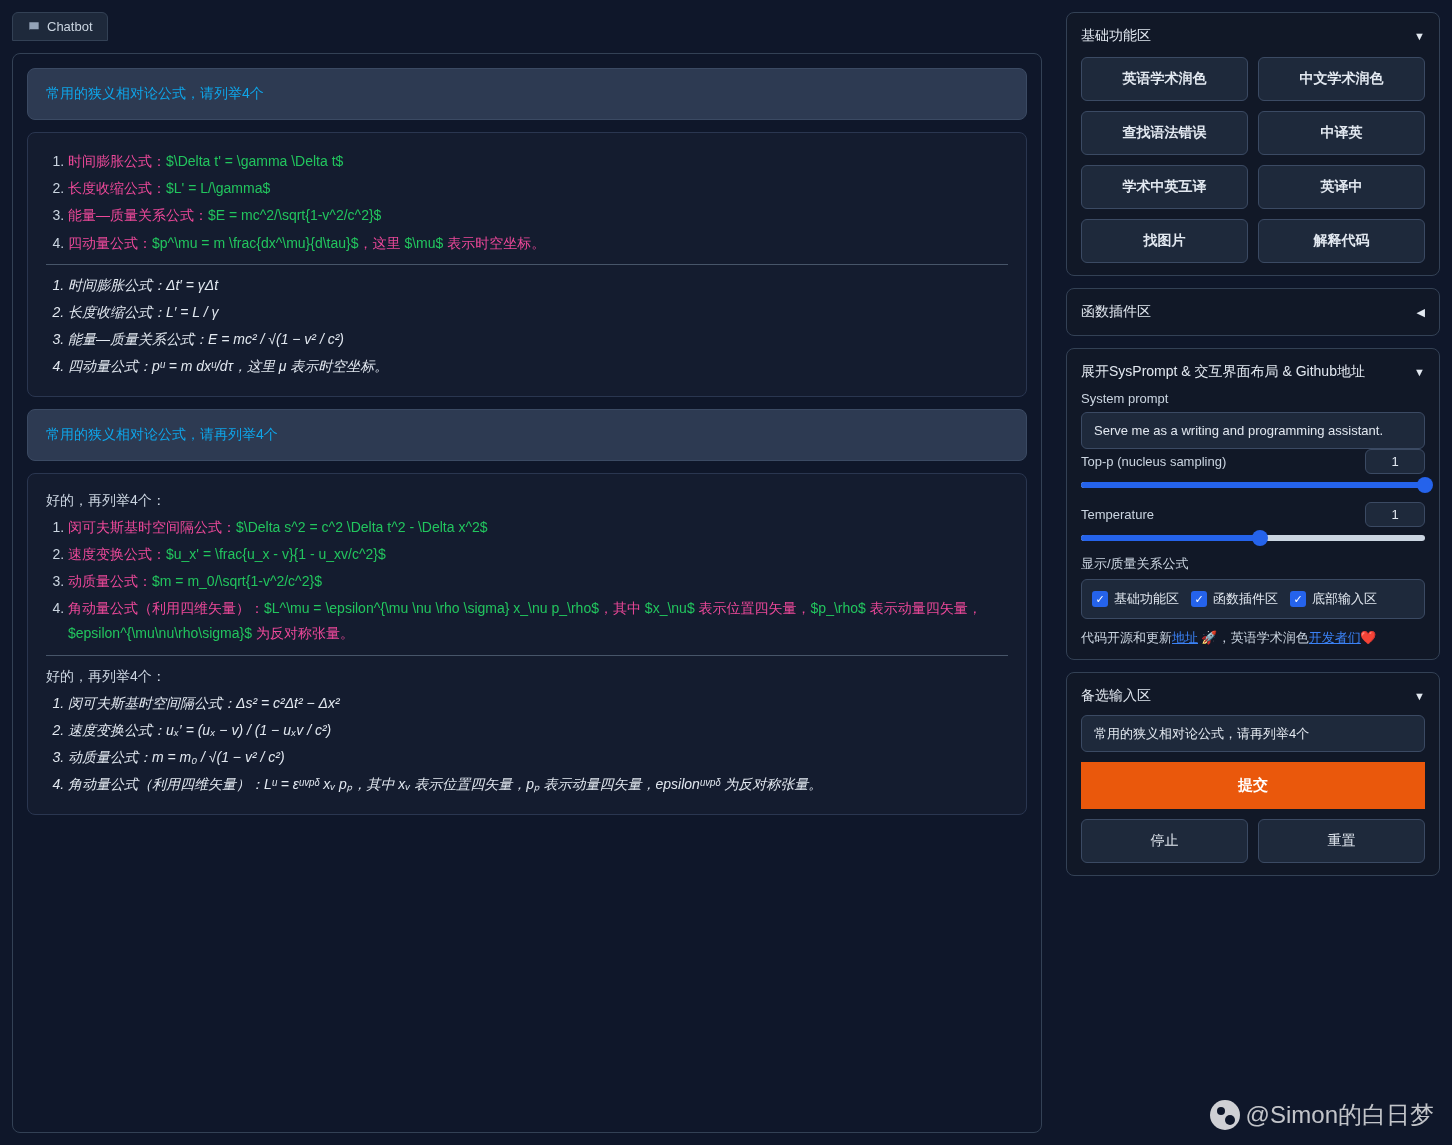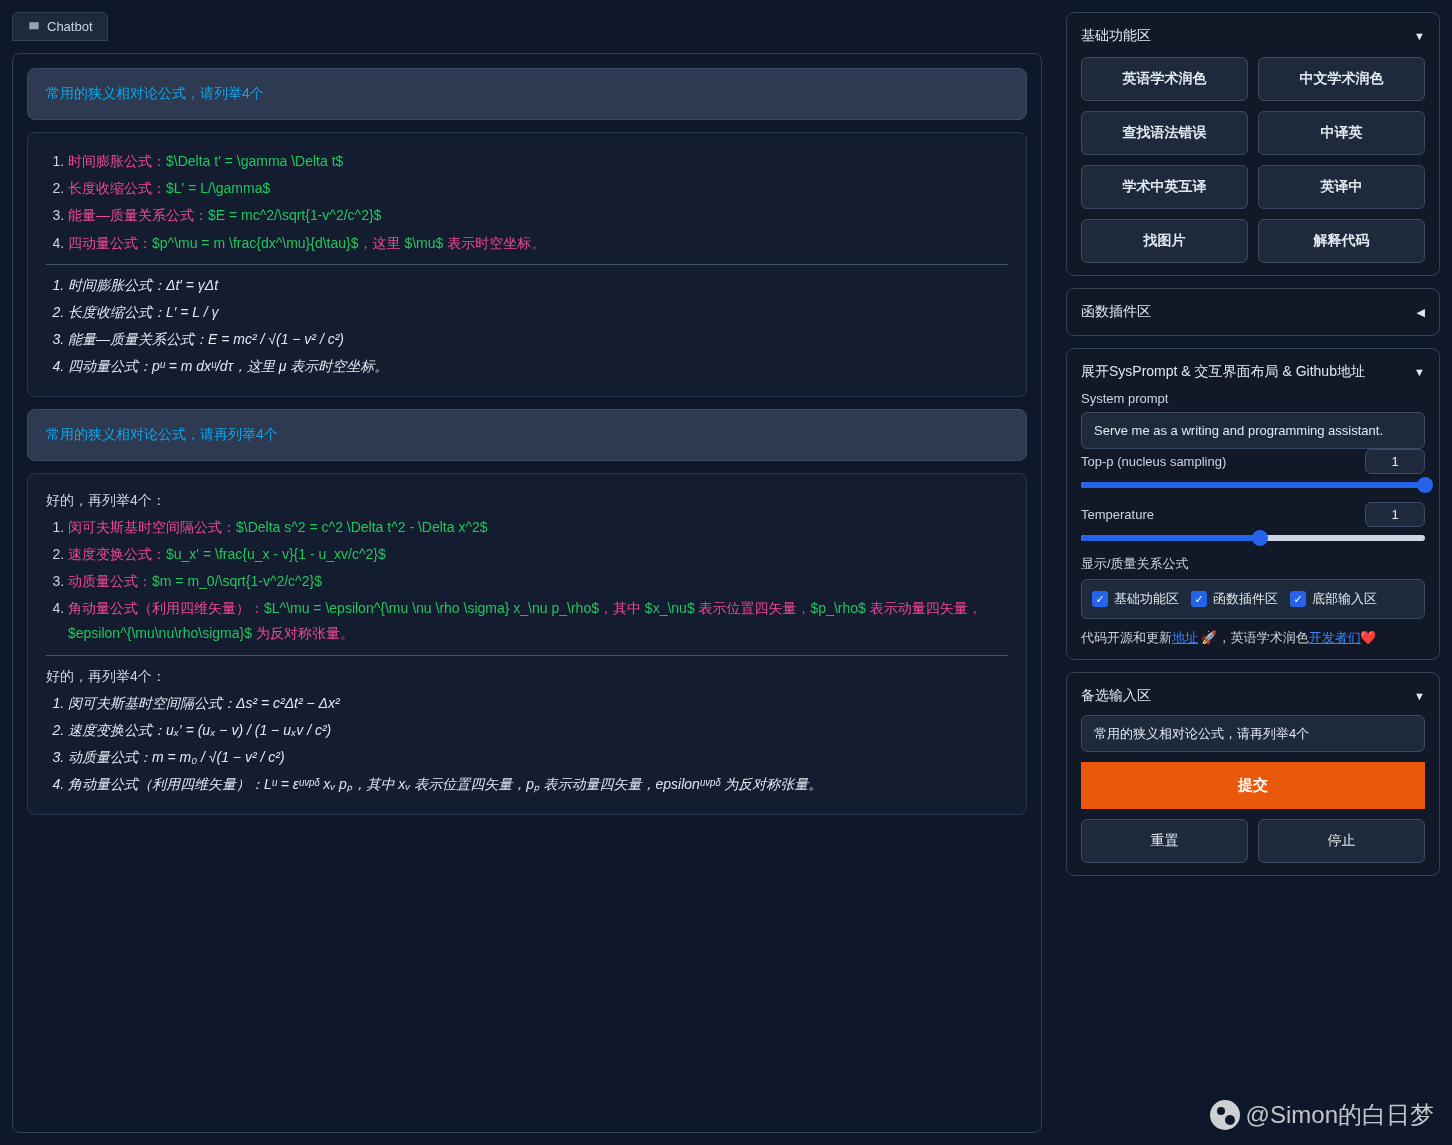--- a/index.html
+++ b/index.html
@@ -326,22 +326,22 @@
 
   <div class="card">
     <div class="card-header">
       <span>备选输入区</span>
       <span class="arrow">▼</span>
     </div>
     <div style="height:8px"></div>
     <input class="text-input" value="常用的狭义相对论公式，请再列举4个" style="">
     <button class="submit-btn">提交</button>
     <div class="secondary-row">
+      <div class="secondary-btn">停止</div>
       <div class="secondary-btn">重置</div>
-      <div class="secondary-btn">停止</div>
     </div>
   </div>
 
 </div>
 
 <div class="watermark">
   <div class="watermark-logo"></div>
   <span>@Simon的白日梦</span>
 </div>
 

